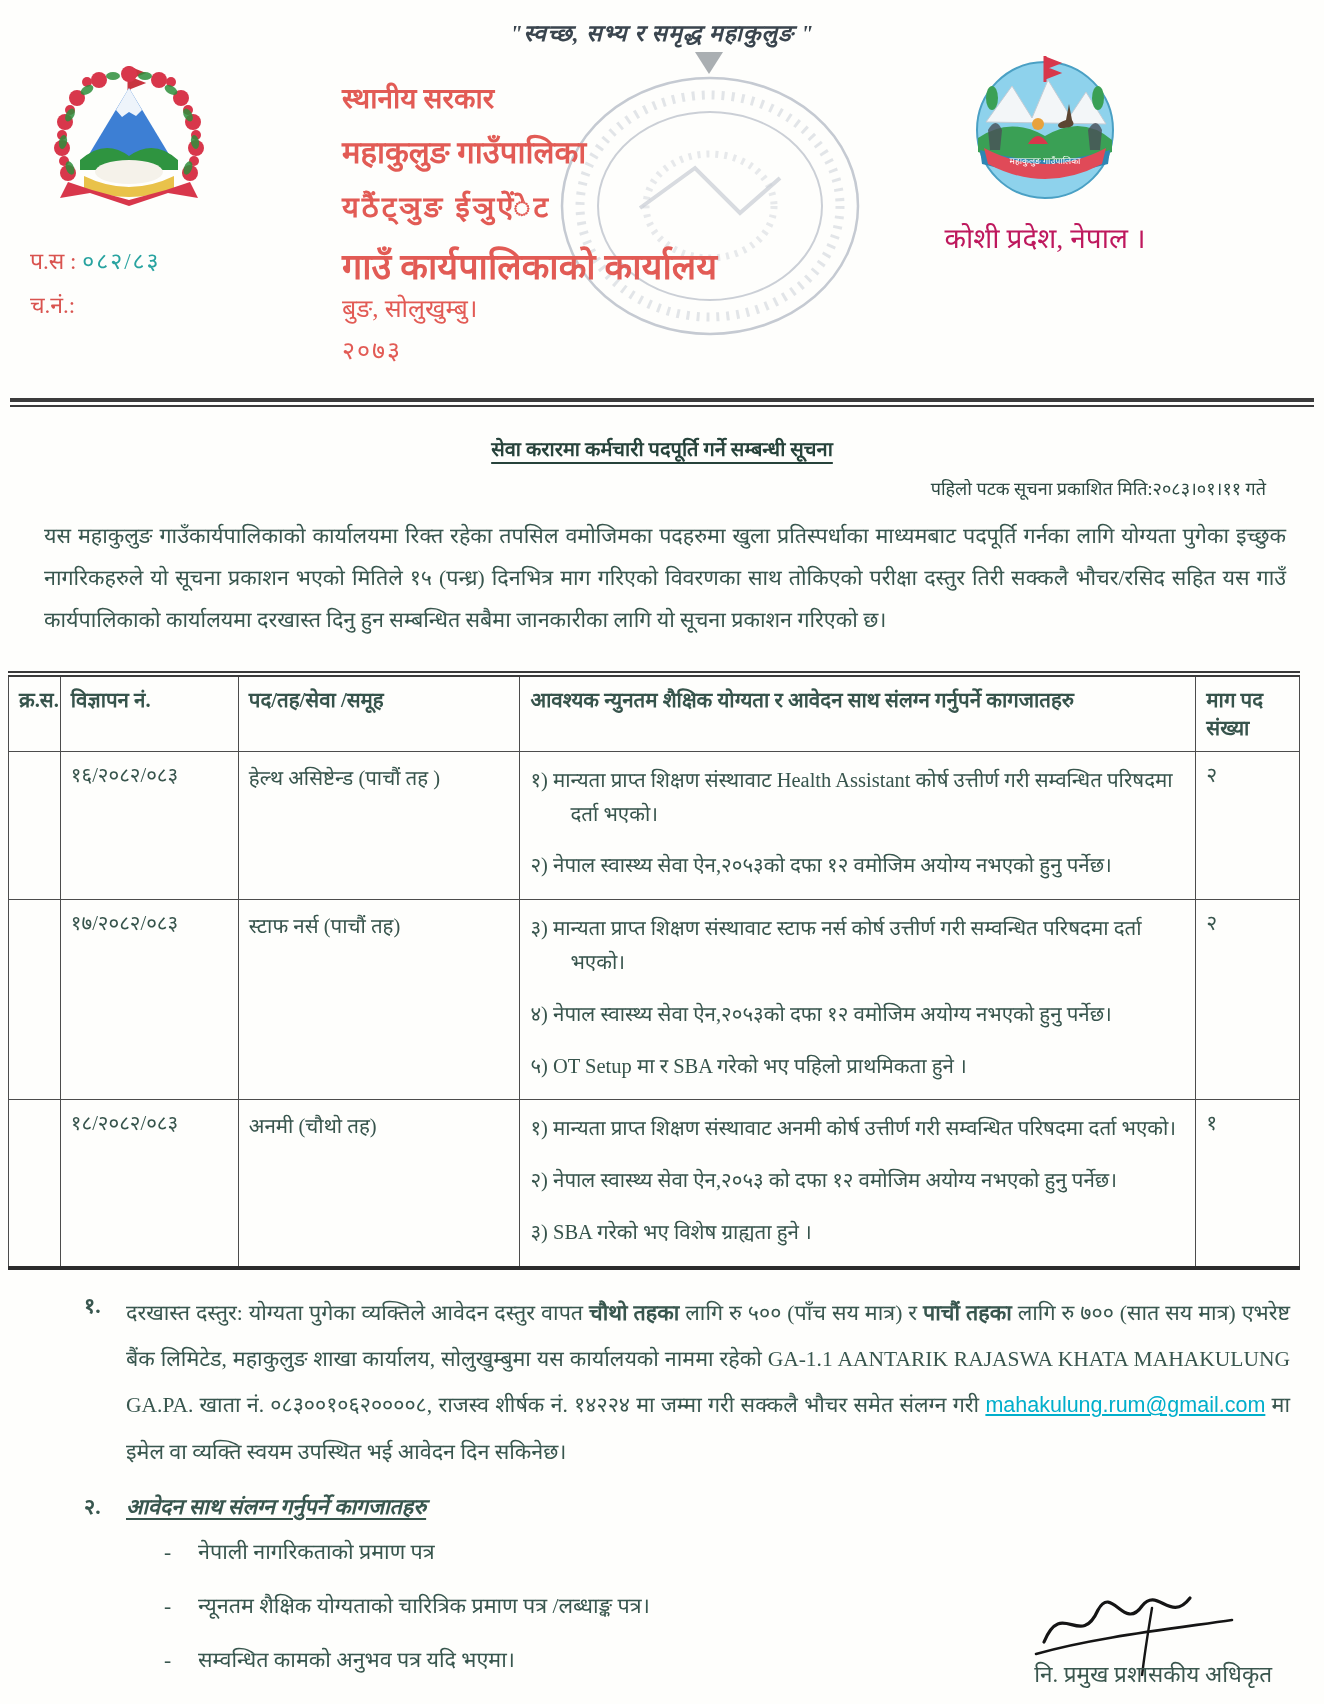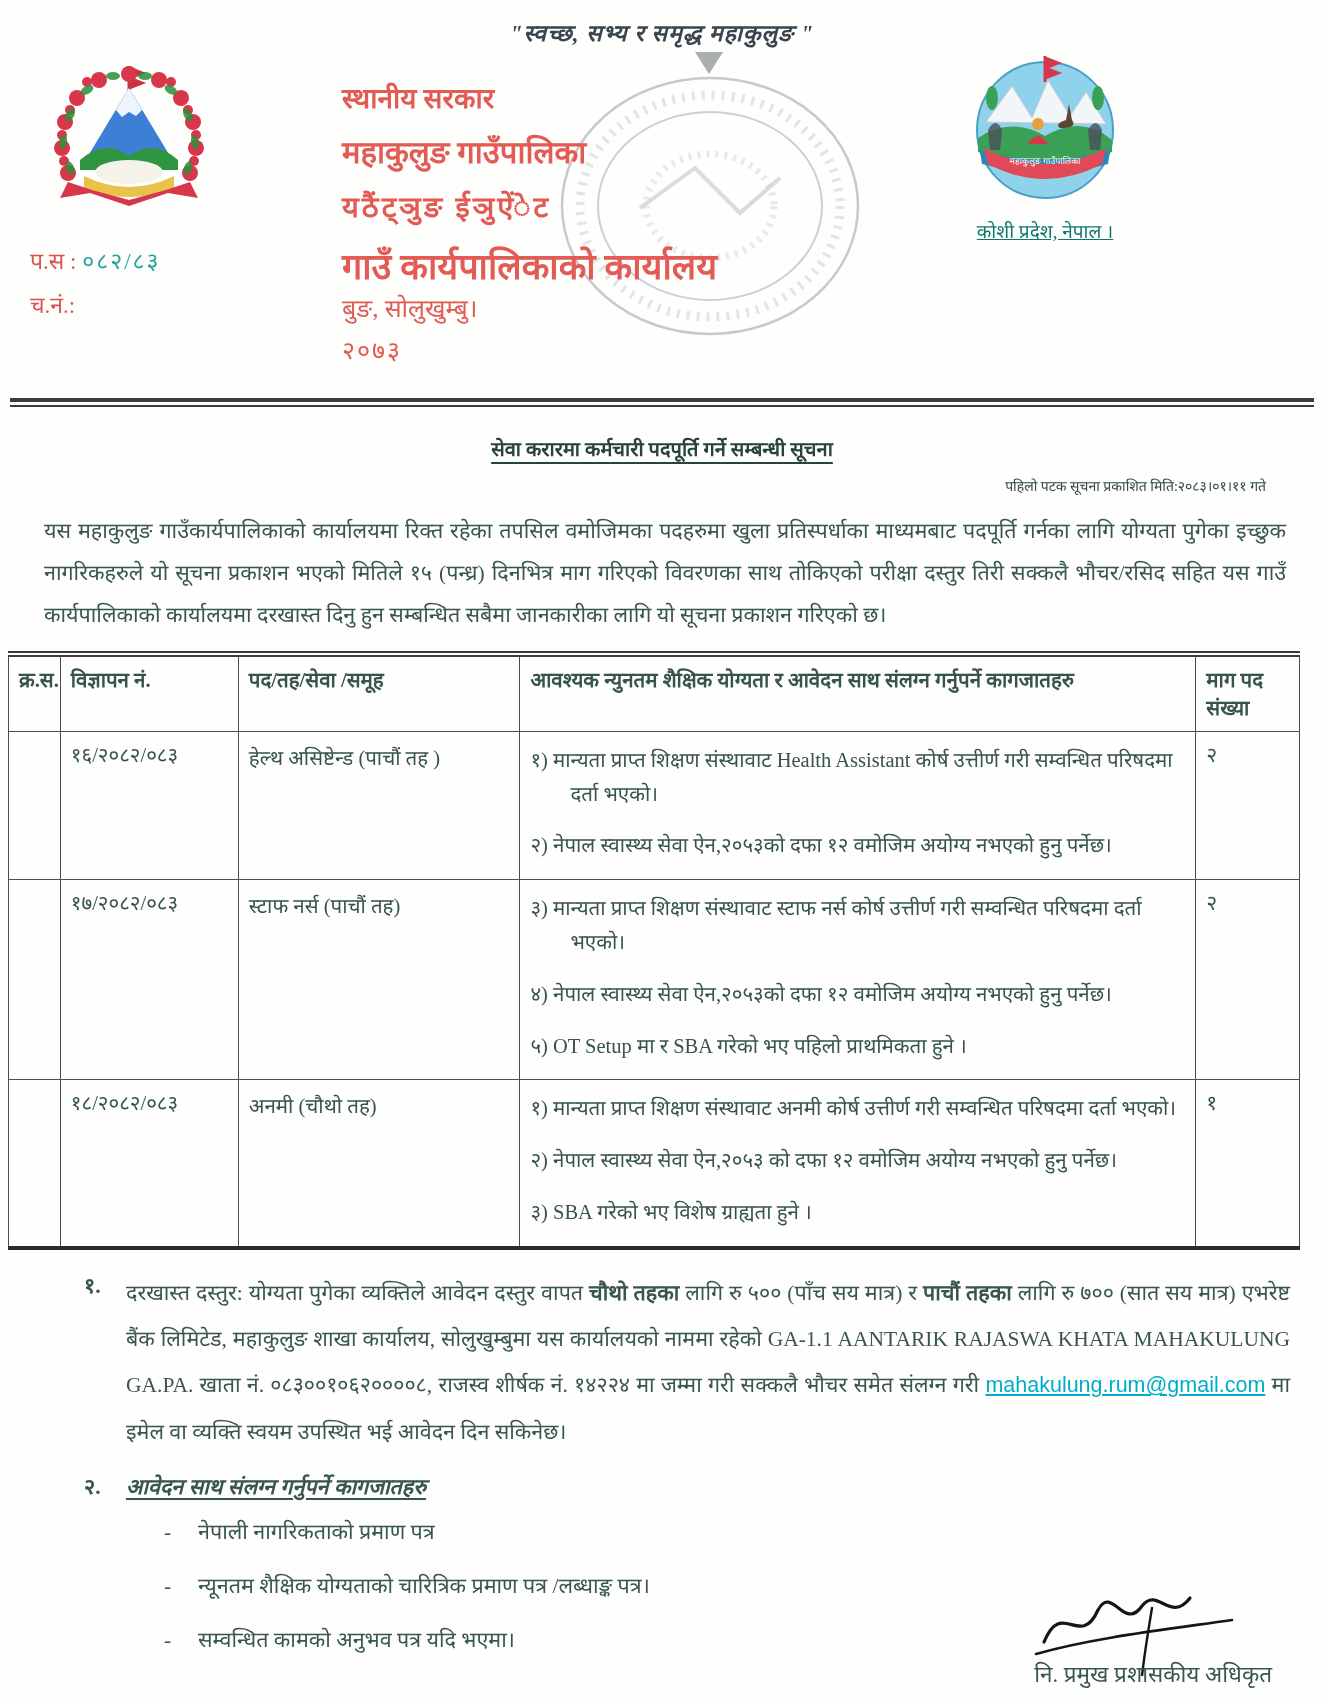--- a/index.html
+++ b/index.html
@@ -32,45 +32,45 @@
     width:640px; color:#e25b55; z-index:2;
   }
   .ch-line1 { font-size:28px; font-weight:bold; margin-bottom:14px; }
   .ch-line2 { font-size:31px; font-weight:bold; margin-bottom:14px; }
   .ch-kirat { font-size:29px; font-weight:bold; letter-spacing:3px; margin-bottom:16px; }
   .ch-line4 { font-size:36px; font-weight:bold; }
   .ch-line5 { font-size:25px; margin-bottom:8px; }
   .ch-line6 { font-size:25px; letter-spacing:2px; }
 
   .right-logo-block { position:absolute; left:920px; top:52px; width:250px; text-align:center; z-index:2; }
-  .right-caption { margin-top:12px; font-size:19px; color:#0f766e;text-decoration:underline; }
+  .right-caption { margin-top:12px; font-size:28px; color:#be185d; }
 
   .divider {
     margin:0 10px; height:3px;
     border-top:4px solid #3c3c3c;
     border-bottom:2px solid #3c3c3c;
   }
 
   
   .notice-title {
     margin-top:28px; text-align:center;
     font-size:20px; font-weight:bold; color:#27433b;
     text-decoration:underline; text-underline-offset:6px;
   }
-  .published { margin-top:14px; text-align:right; padding-right:58px; font-size:14px; color:#2e4a43; }
+  .published { margin-top:14px; text-align:right; padding-right:58px; font-size:18px; color:#2e4a43; }
 
   .intro {
     margin:16px 38px 0 44px;
     font-size:21.5px; line-height:1.95; text-align:justify; color:#38564e;
   }
 
   
   table.vacancy {
     border-collapse:collapse; table-layout:fixed;
-    margin:14px 20px 0 8px; width:1292px;
+    margin:29px 20px 0 8px; width:1292px;
     font-size:20.5px; color:#37544c;
     border-top:6px double #3a3a3a;
     border-bottom:4px solid #2c2c2c;
   }
   table.vacancy th, table.vacancy td {
     border:1px solid #4c4c4c; vertical-align:top; padding:8px 8px 10px 10px;
   }
   table.vacancy th { font-weight:bold; text-align:left; }
   th.c-head-req { text-align:center; }
   .col-sn { width:46px; } .col-ad { width:158px; } .col-post { width:250px; }

